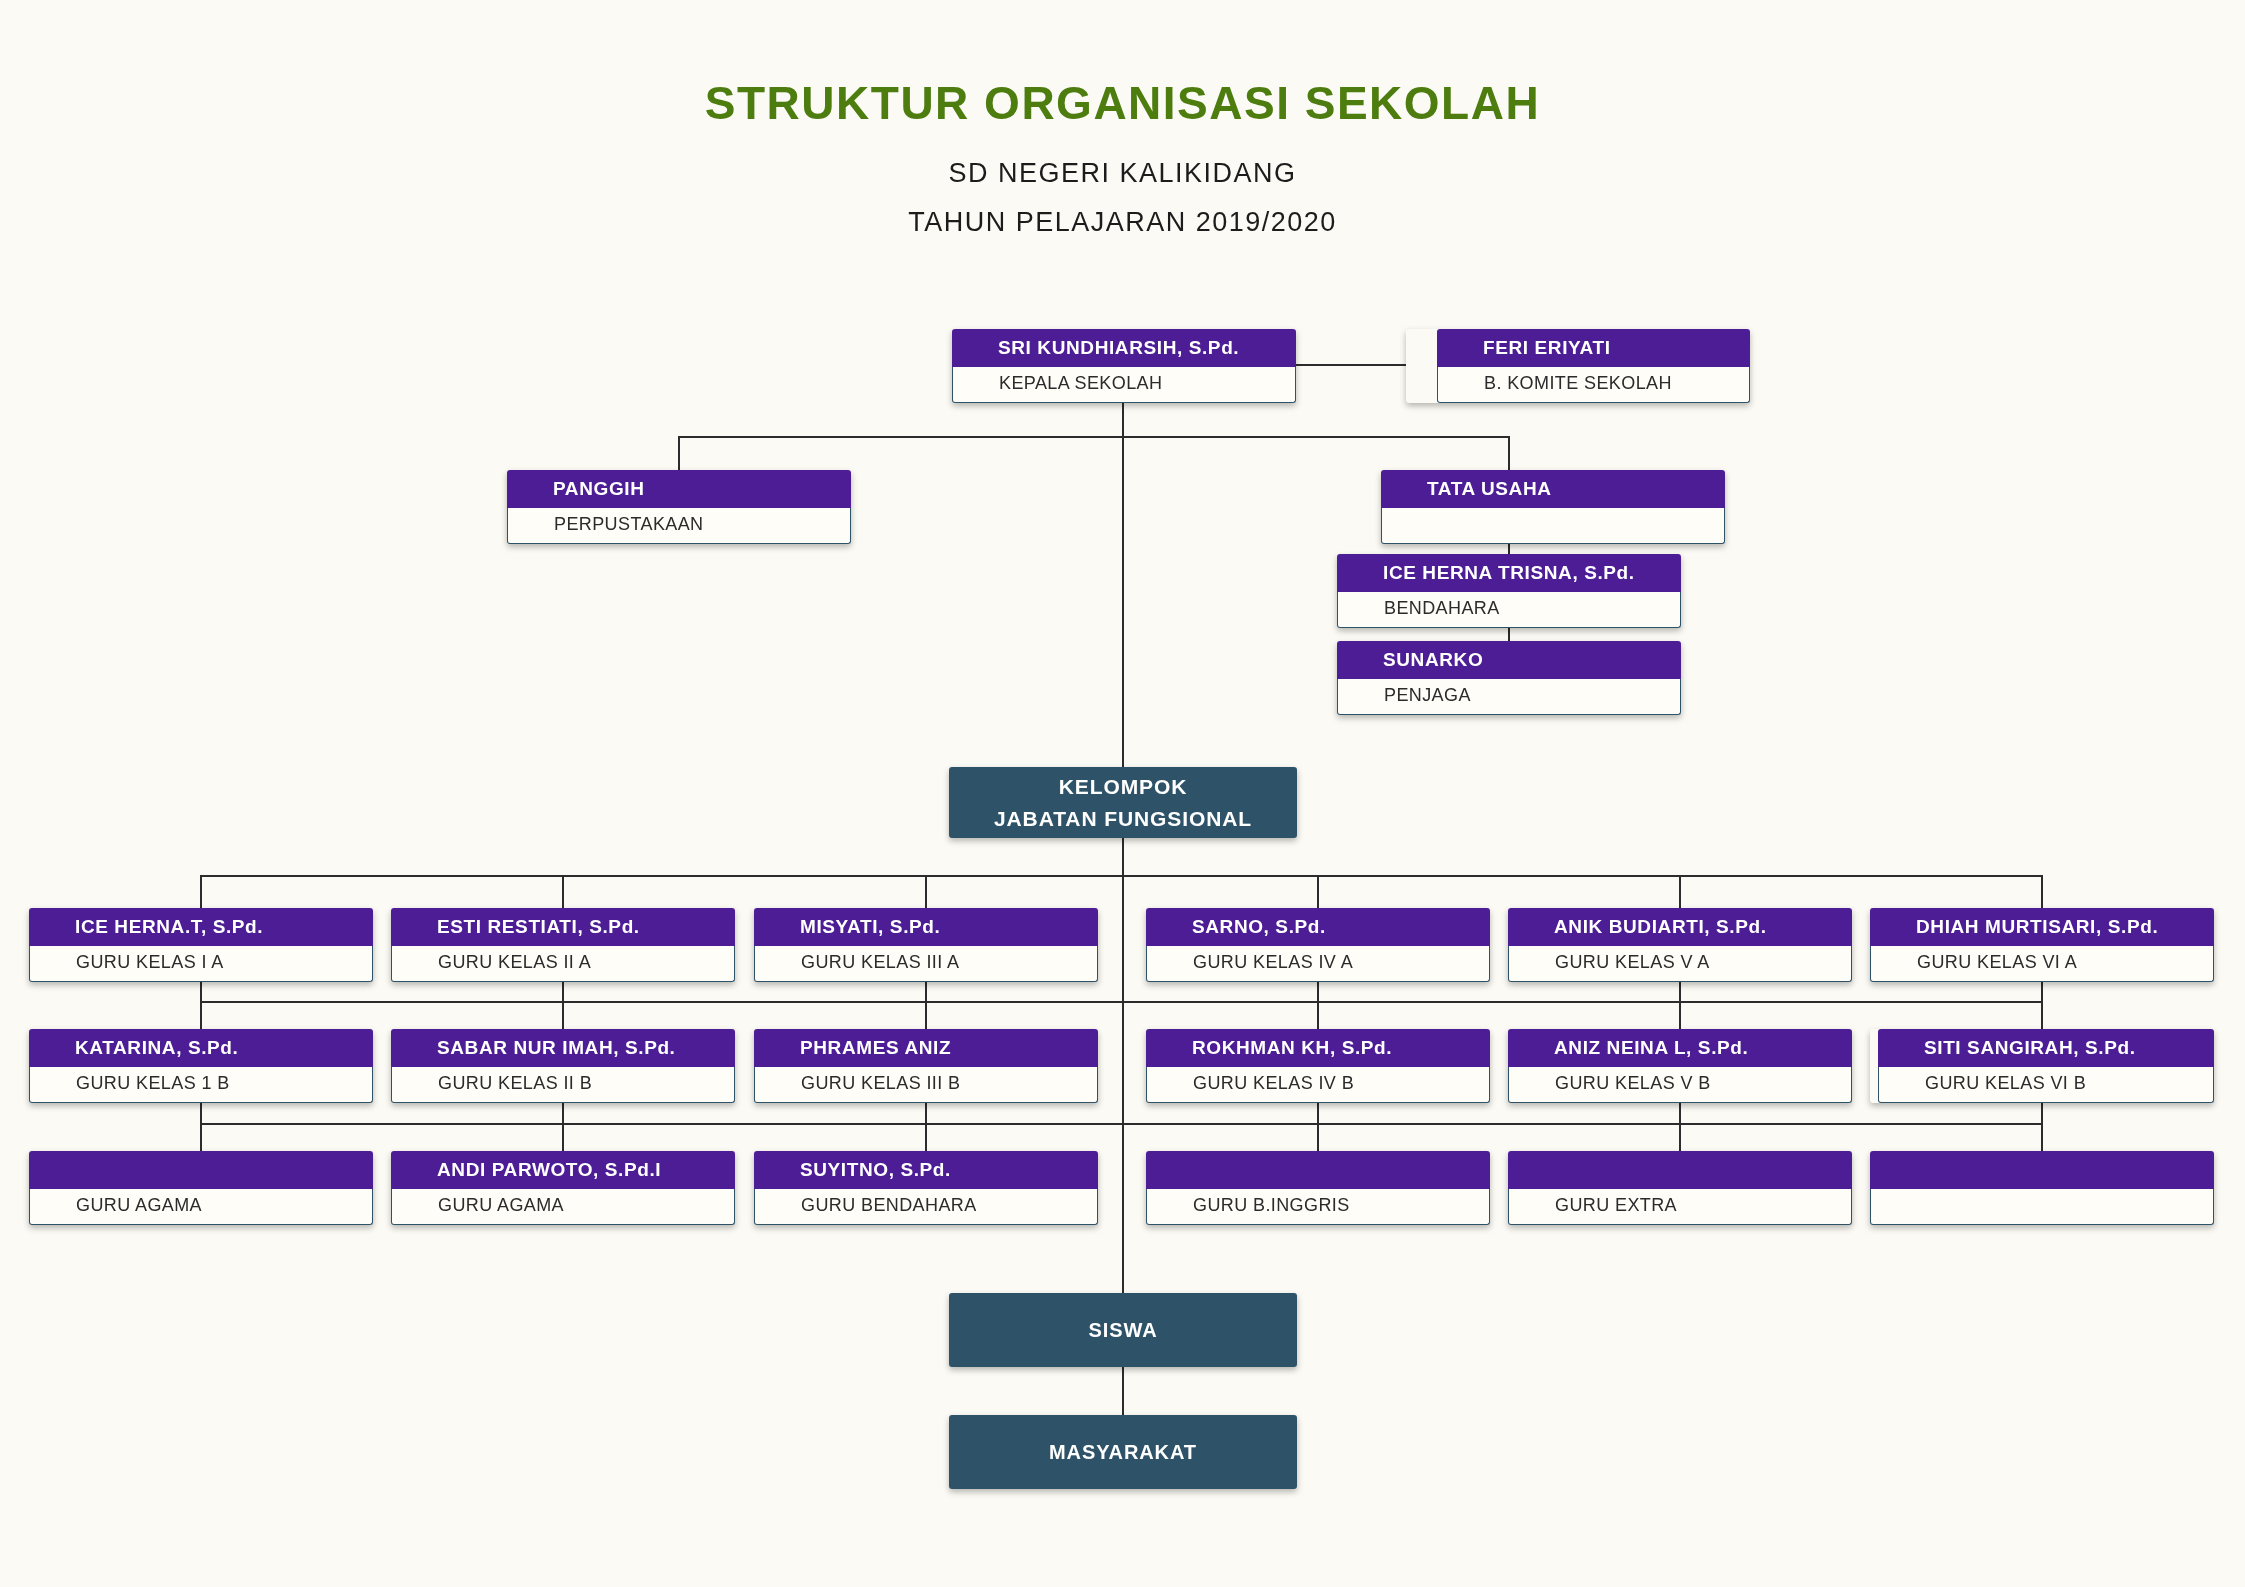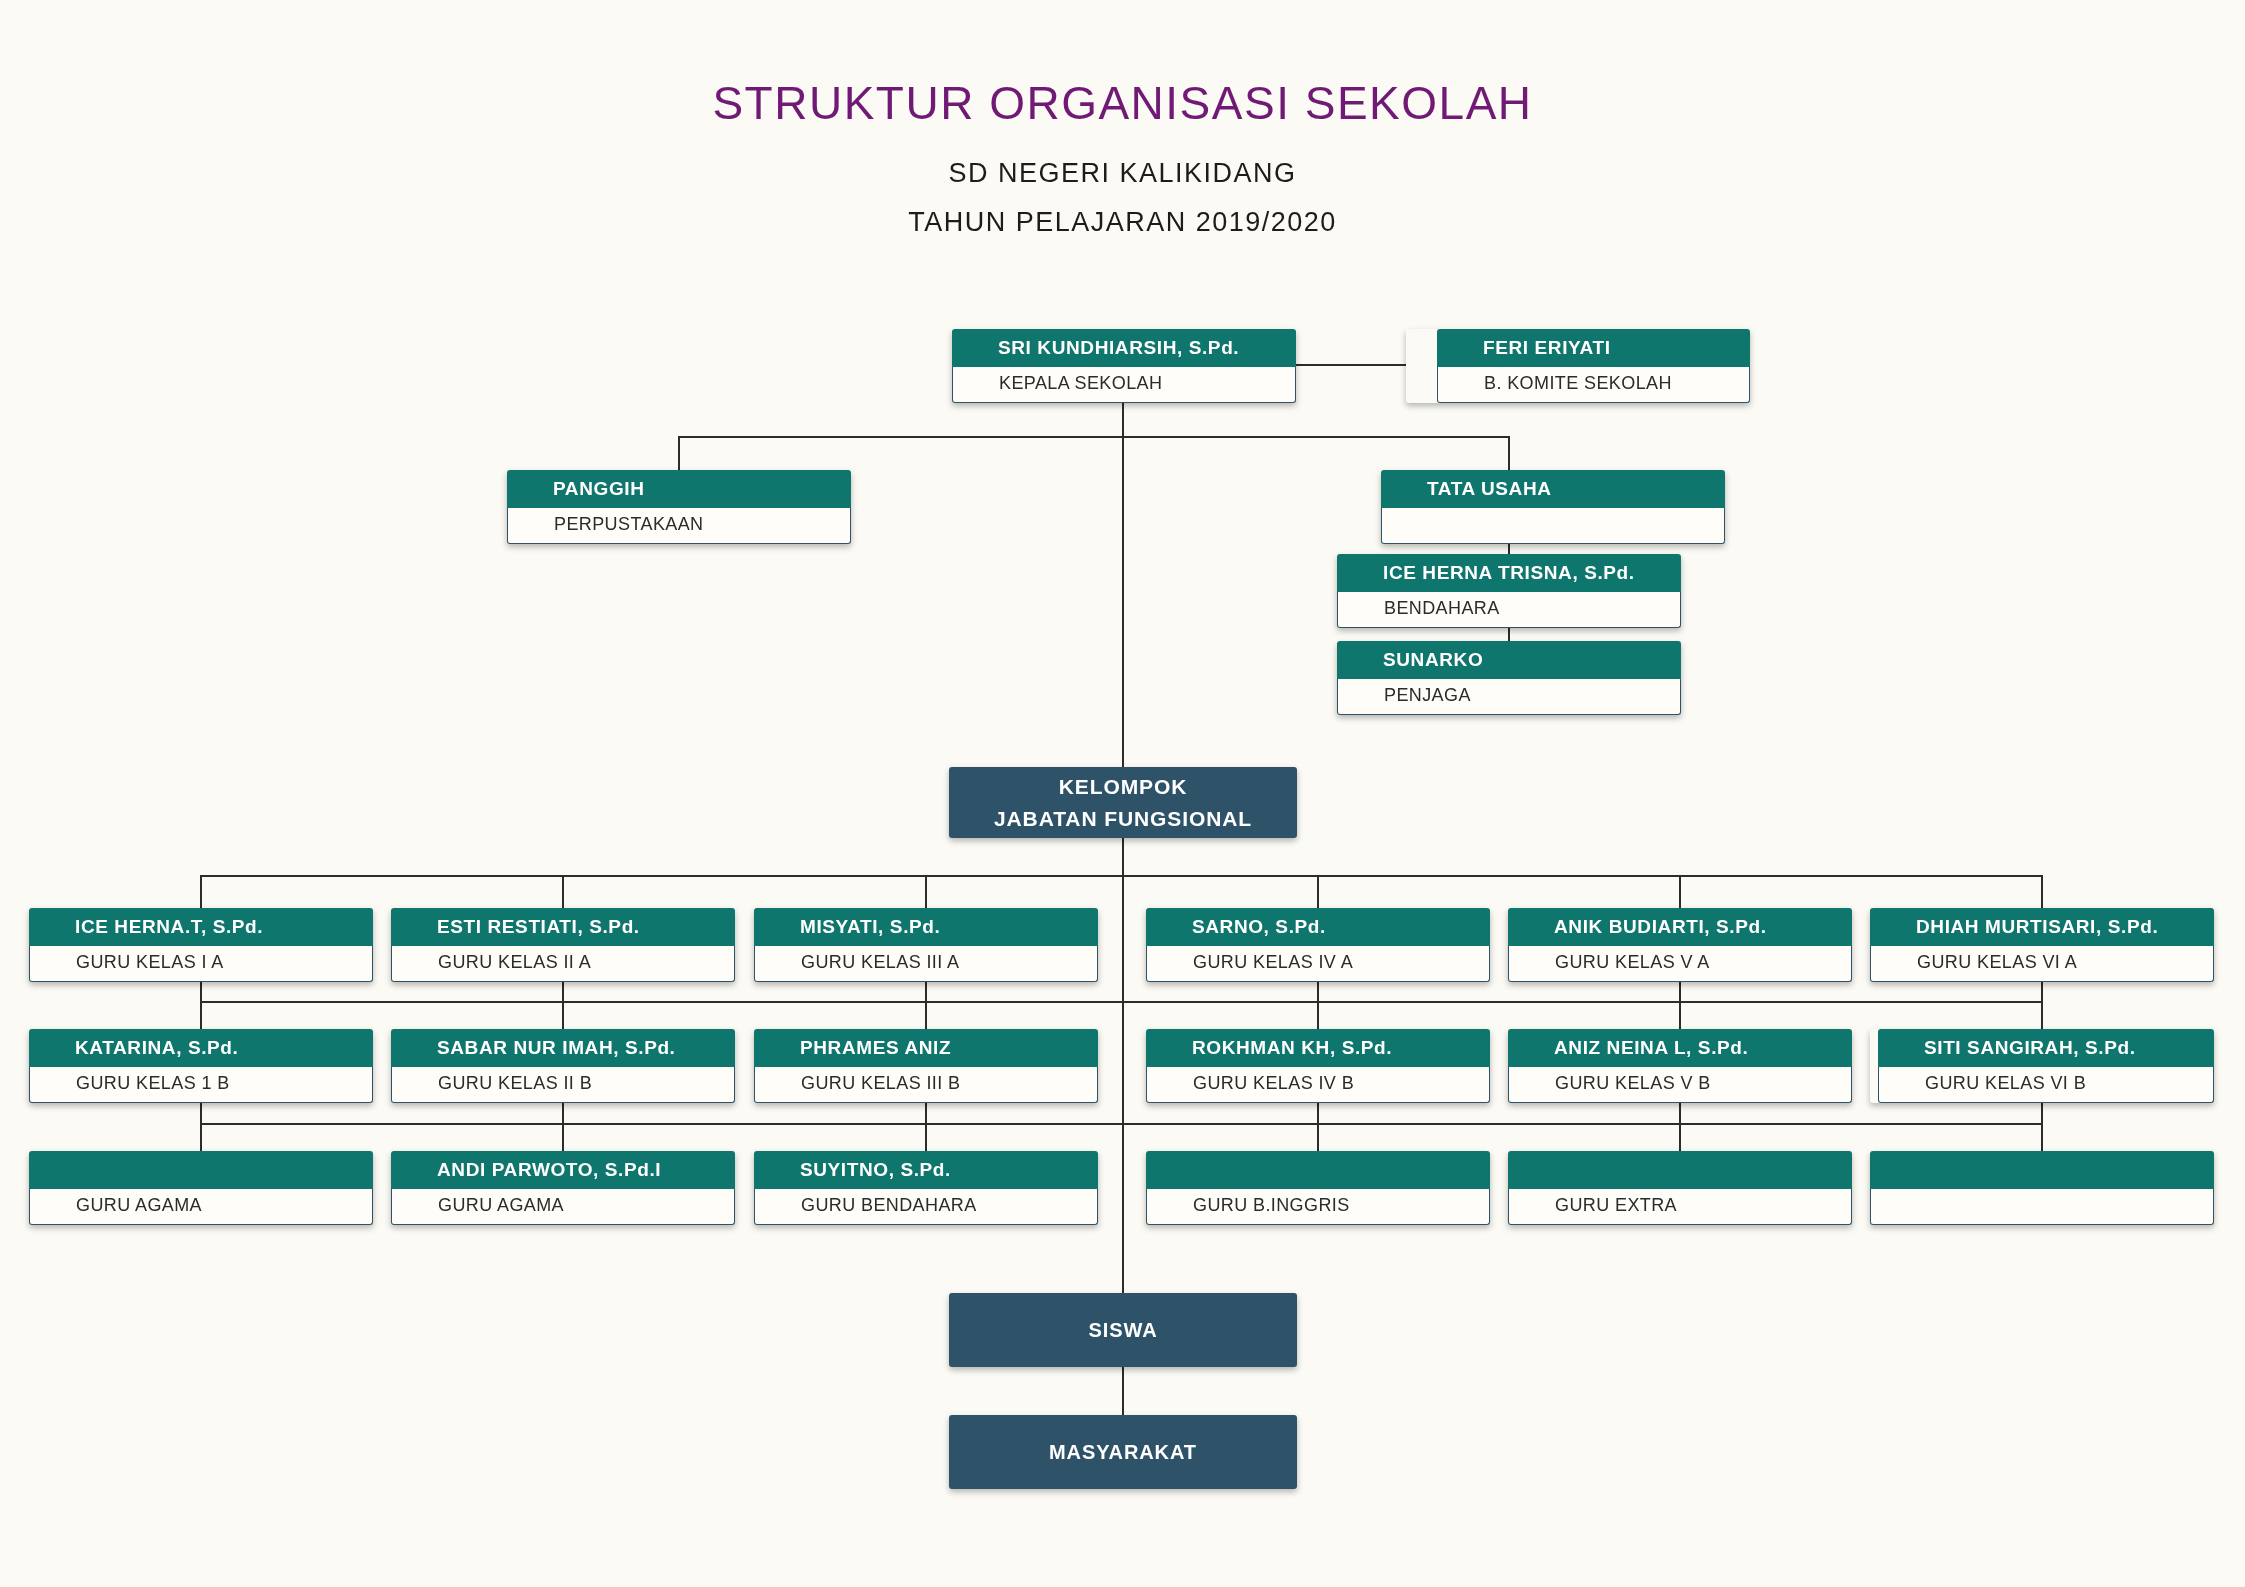--- a/index.html
+++ b/index.html
@@ -1,29 +1,29 @@
 <!DOCTYPE html>
 <html><head>
 <meta charset="utf-8">
 <style>
   * { box-sizing: border-box; margin: 0; padding: 0; }
   html, body { background: #fbfaf4; }
   body { font-family: "Liberation Sans", sans-serif; }
   .canvas { position: relative; width: 2245px; height: 1587px; background: #fbfaf4; overflow: hidden; }
 
   .title { position: absolute; top: 76px; left: 0; width: 100%; text-align: center;
-           font-size: 46px; font-weight: 400; letter-spacing: 1.5px; color: #701a75; }
+           font-size: 46px; font-weight: 700; letter-spacing: 1.5px; color: #4d7c0f; }
   .subtitle { position: absolute; left: 0; width: 100%; text-align: center;
               font-size: 27px; color: #1c1c1c; letter-spacing: 1.5px; }
   .sub1 { top: 158px; }
   .sub2 { top: 207px; }
 
   .node { position: absolute; width: 344px; border-radius: 3px;
           box-shadow: 0 3px 6px rgba(0,0,0,0.28); }
-  .node-header { height: 38px; line-height: 38px; background: #0f766e; color: #ffffff;
+  .node-header { height: 38px; line-height: 38px; background: #4c1d95; color: #ffffff;
                  font-weight: bold; font-size: 19px; letter-spacing: 0.6px;
                  padding-left: 46px; white-space: nowrap; overflow: hidden;
                  border-radius: 3px 3px 0 0; }
   .node-body { height: 36px; line-height: 32px; background: #fefdf8;
                border: 1.5px solid #2e5368; border-top: none; color: #2b2b2b;
                font-size: 18px; letter-spacing: 0.4px; padding-left: 46px;
                white-space: nowrap; overflow: hidden; border-radius: 0 0 3px 3px; }
 
   .dark-box { position: absolute; background: #2e5368; color: #ffffff; font-weight: bold;
               text-align: center; border-radius: 3px; box-shadow: 0 3px 6px rgba(0,0,0,0.28);

